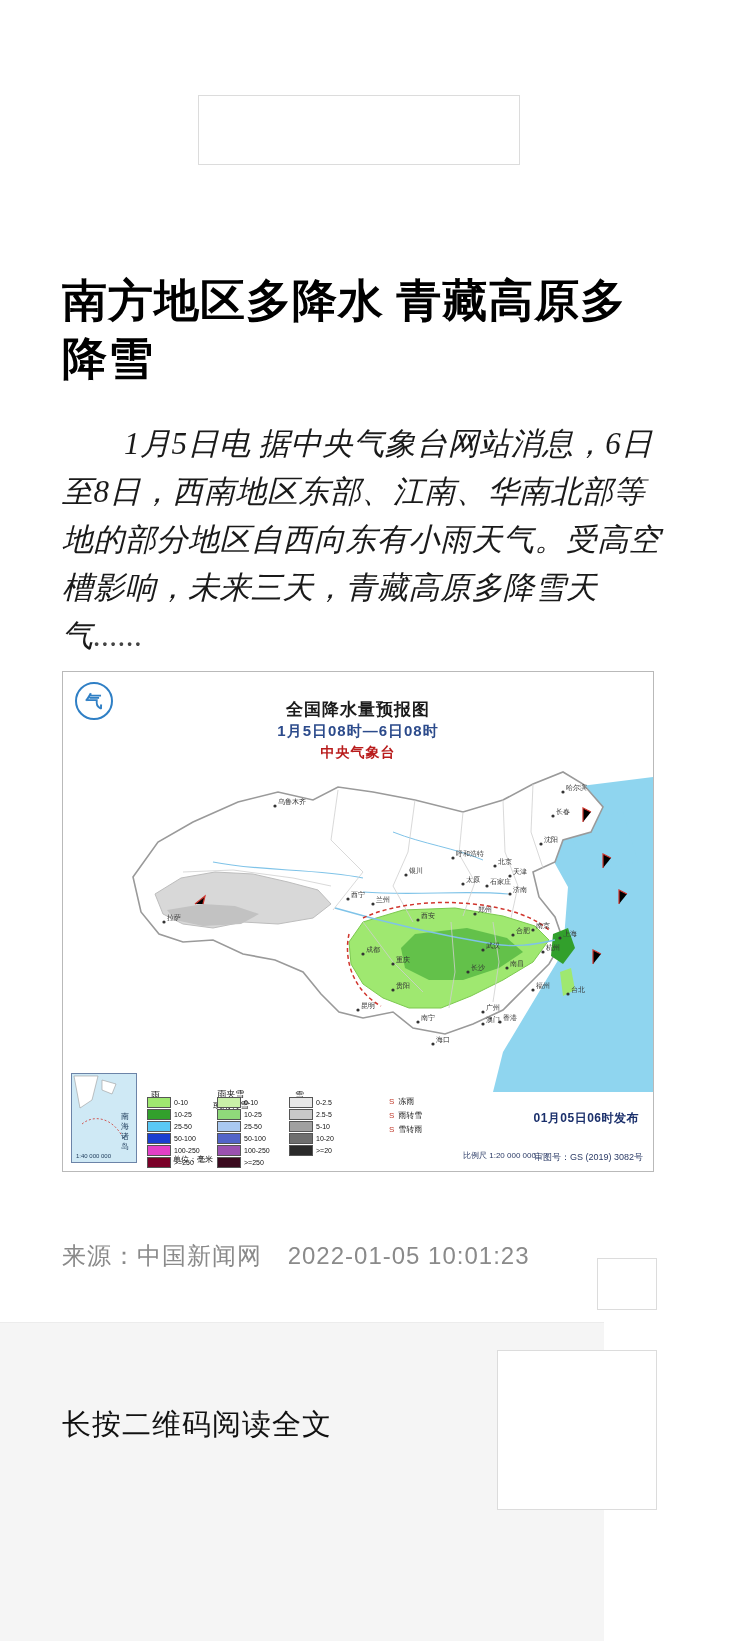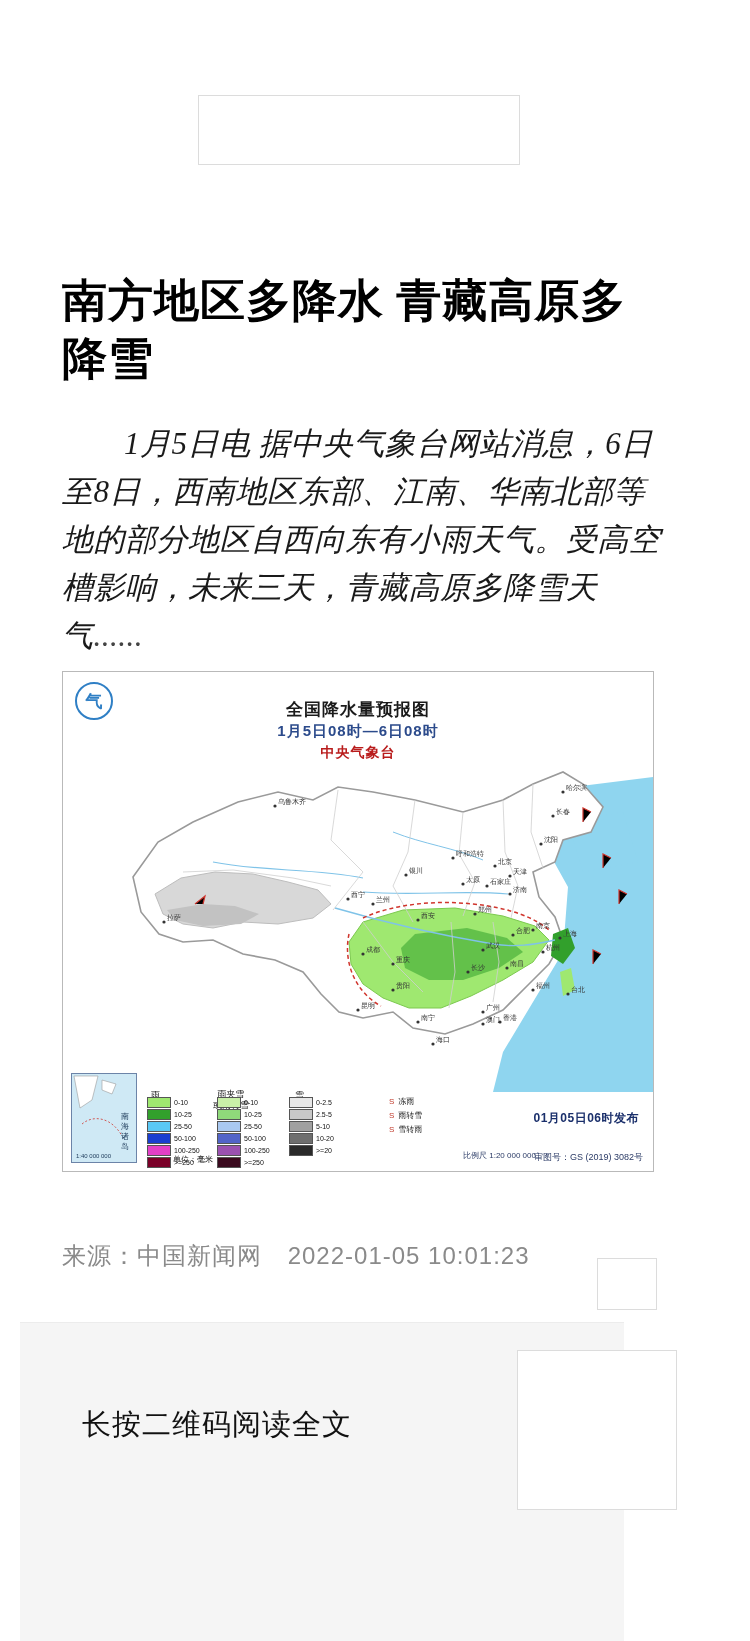--- a/index.html
+++ b/index.html
@@ -298,21 +298,20 @@
 
   
   .share-panel {
     position: absolute;
     left: 0;
     top: 1322px;
     width: 604px;
     height: 319px;
     background: #f5f5f5;
     border-top: 1px solid #ececec;
-    margin-left: 20px;
   }
   .share-title {
     position: absolute;
     left: 62px;
     top: 82px;
     font-size: 29px;
     color: #111111;
     letter-spacing: 1px;
   }
   .share-sub {

